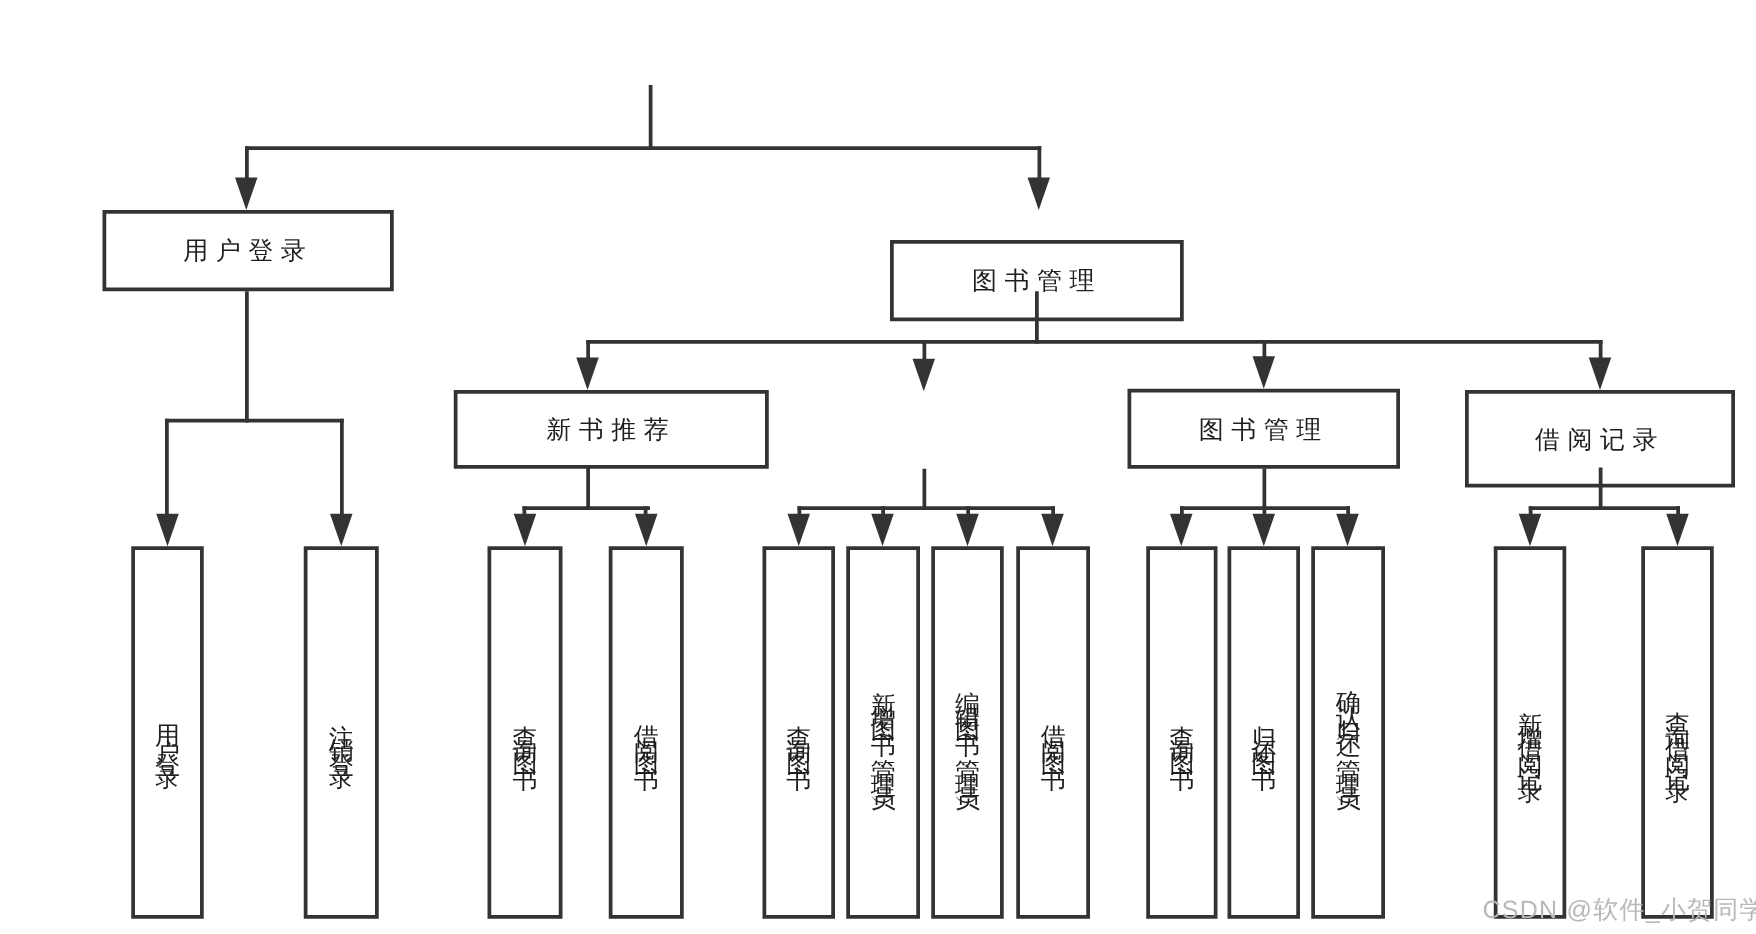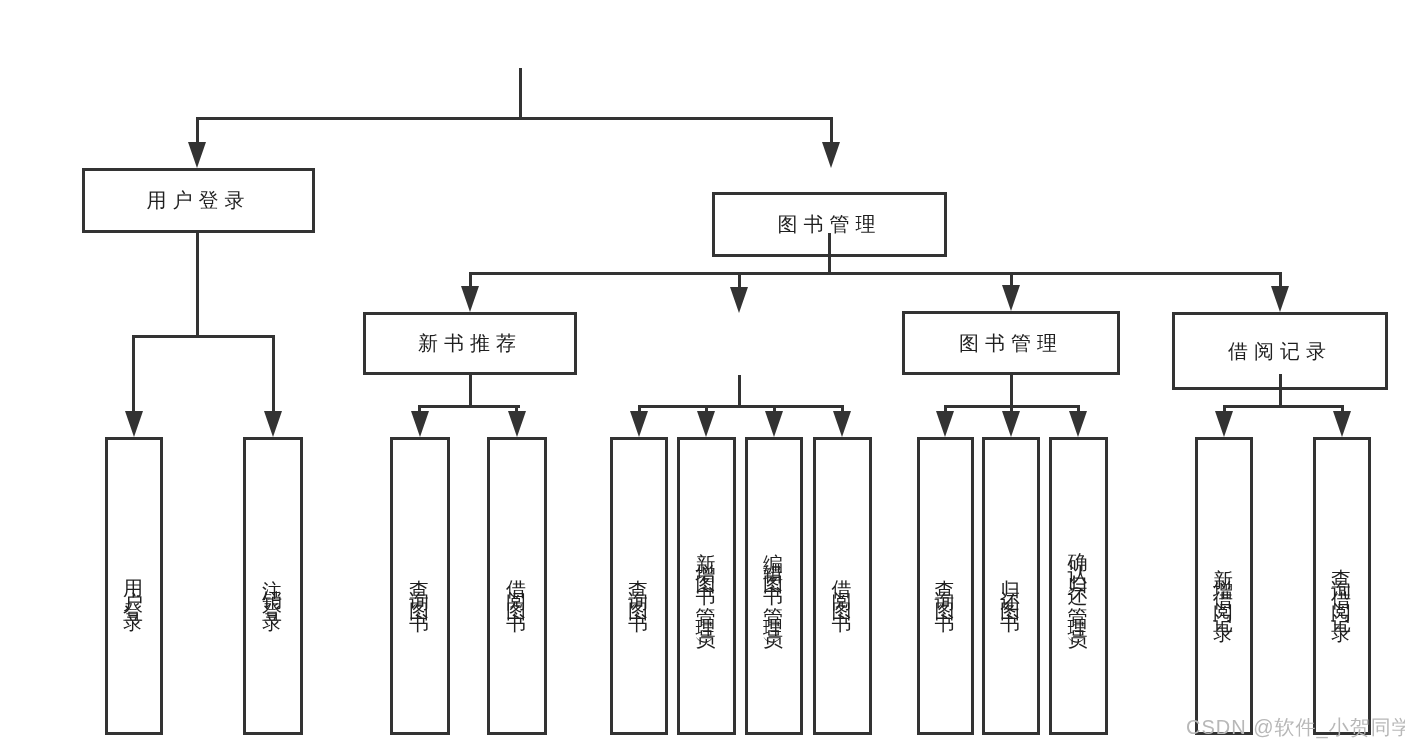--- a/index.html
+++ b/index.html
@@ -91,21 +91,21 @@
   <div class="line" style="left:469px; top:272px; width:813px; height:3px;"></div>
   <div class="line" style="left:469px; top:272px; width:3px; height:16px;"></div>
   <div class="arrow" style="left:461px; top:286px;"></div>
   <div class="line" style="left:738px; top:272px; width:3px; height:16px;"></div>
   <div class="arrow" style="left:730px; top:287px;"></div>
   <div class="line" style="left:1010px; top:272px; width:3px; height:16px;"></div>
   <div class="arrow" style="left:1002px; top:285px;"></div>
   <div class="line" style="left:1279px; top:272px; width:3px; height:16px;"></div>
   <div class="arrow" style="left:1271px; top:286px;"></div>
 
-  <div class="box h" style="left:363px; top:312px; width:214px; height:63px;">
+  <div class="box h" style="left:363px; top:312px; width:252px; height:63px;">
     <span>新书推荐</span>
   </div>
   <div class="box h" style="left:902px; top:311px; width:218px; height:64px;">
     <span>图书管理</span>
   </div>
   <div class="box h" style="left:1172px; top:312px; width:216px; height:78px;">
     <span>借阅记录</span>
   </div>
 
   <div class="line" style="left:469px; top:374px; width:3px; height:34px;"></div>

